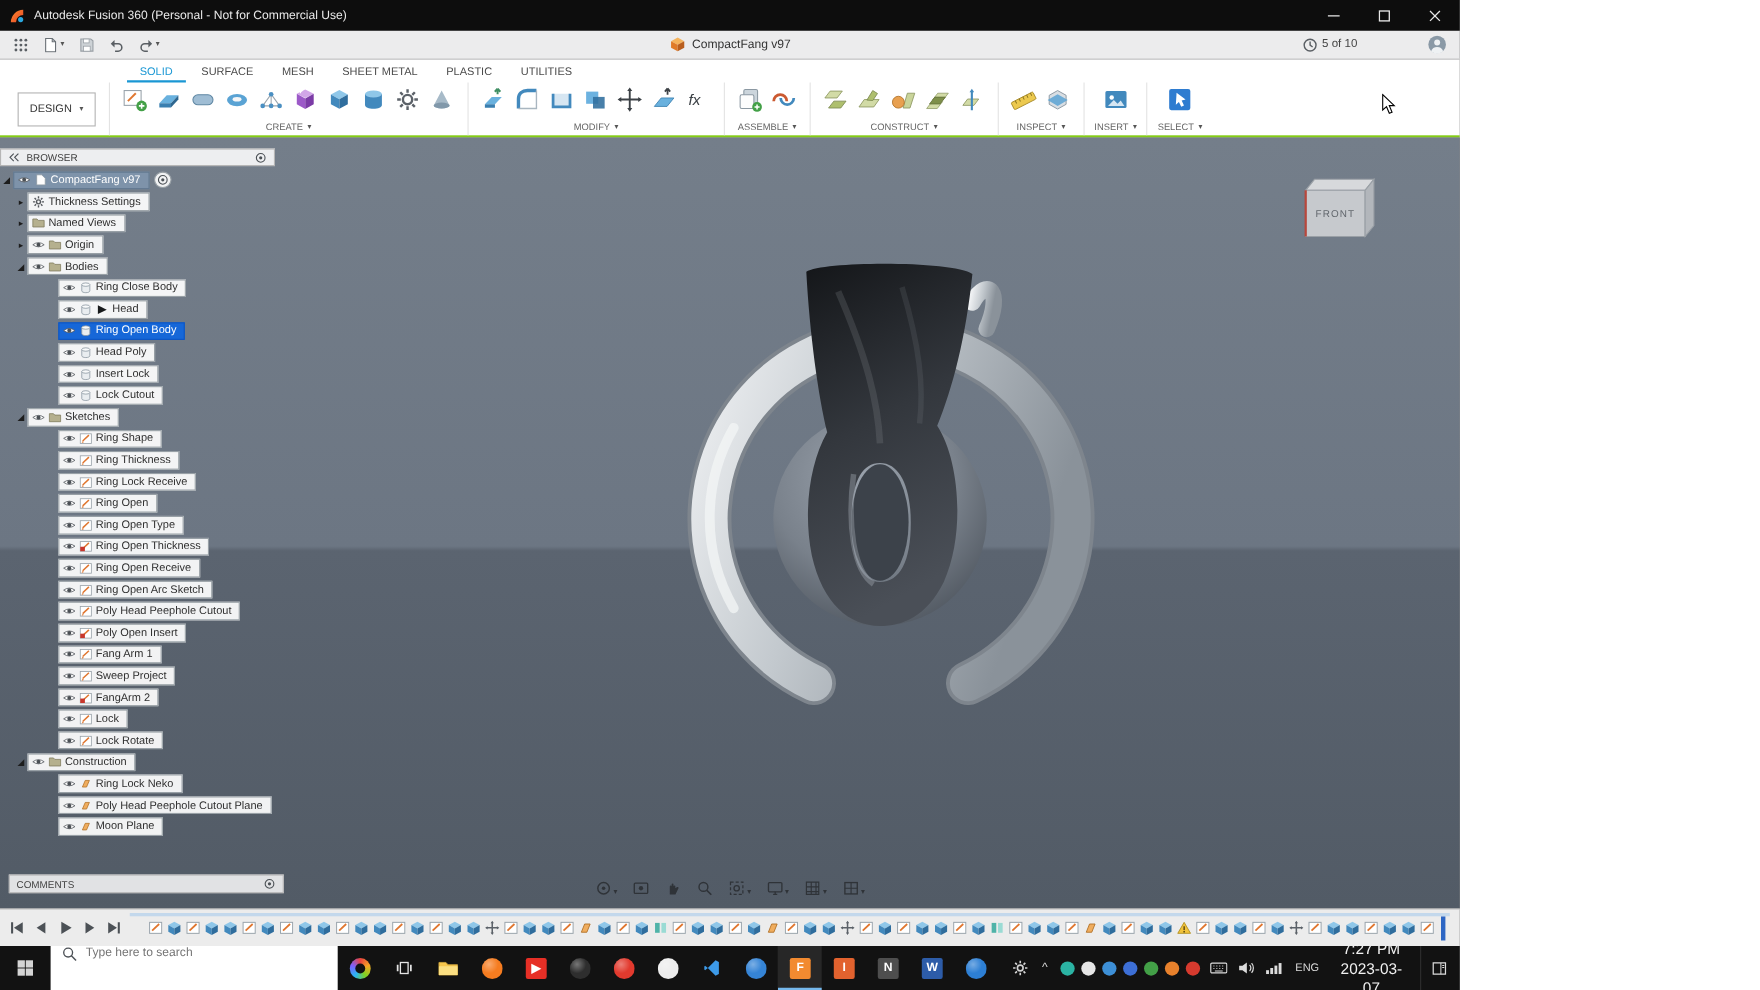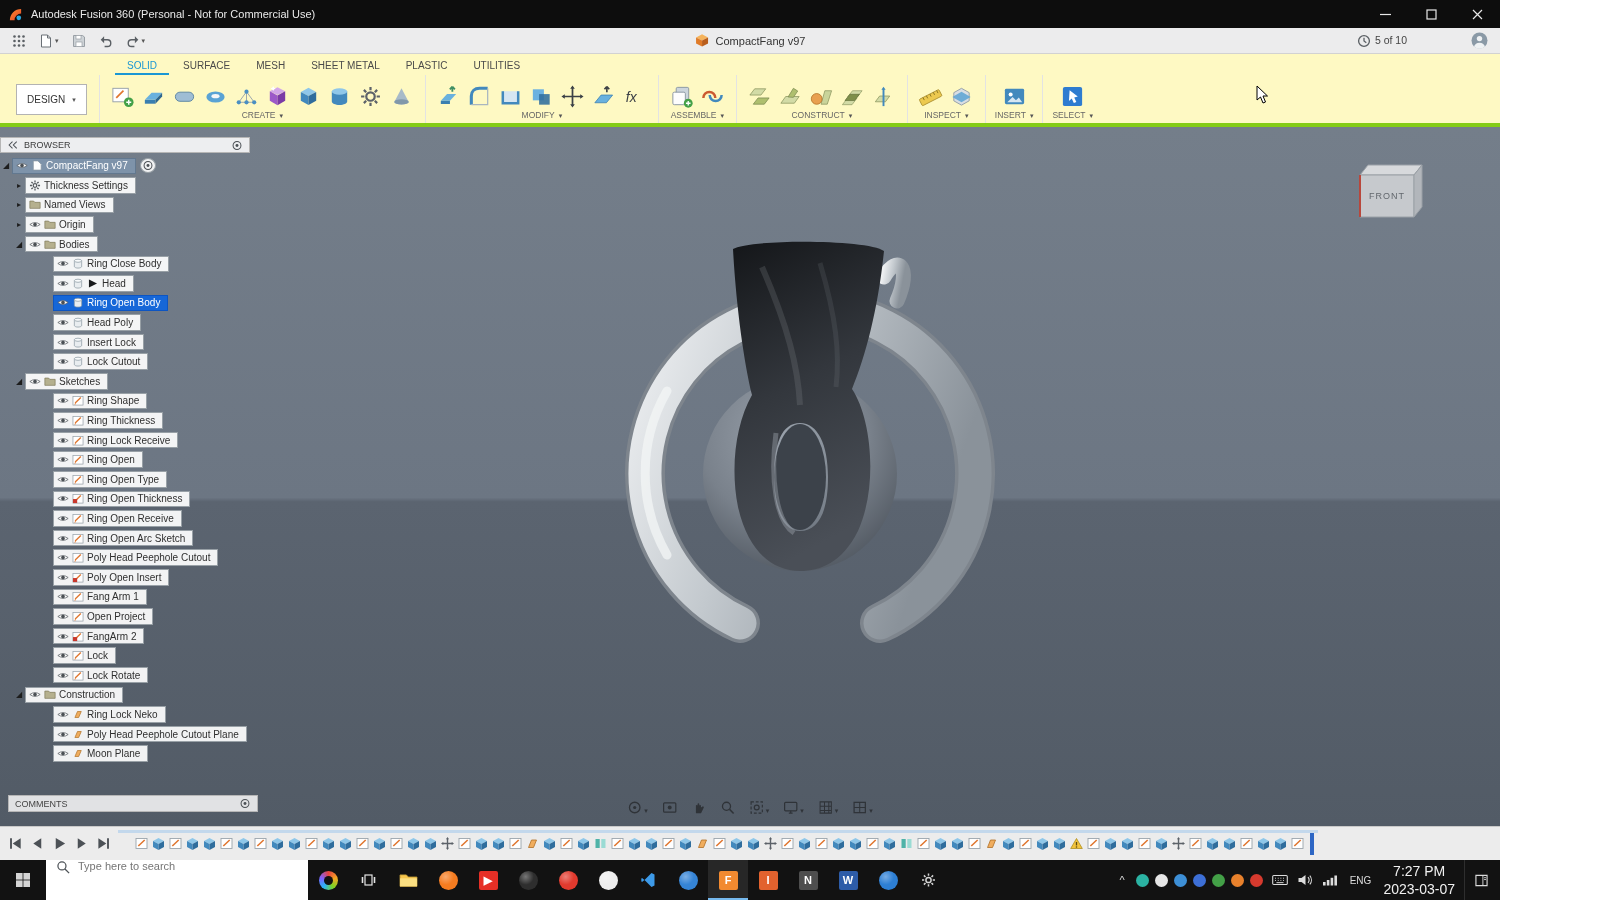--- a/index.html
+++ b/index.html
@@ -1,45 +1,45 @@
 <!DOCTYPE html>
 <html><head>
 <meta charset="utf-8">
 <style>
   *{margin:0;padding:0;box-sizing:border-box;user-select:none}
   html,body{width:1600px;height:900px;overflow:hidden;font-family:"Liberation Sans",sans-serif}
-  .app{width:1500px;height:900px;display:flex;flex-direction:column;background:#555;position:relative}
+  .app{width:1327px;height:900px;display:flex;flex-direction:column;background:#555;position:relative}
   svg{display:block}
   .crt{font-size:7px;color:#555;line-height:1}
   
   .titlebar{height:28px;background:#0d0d0d;color:#e9e9e9;display:flex;align-items:center;gap:8px;padding-left:8px;font-size:11px;flex:none}
   .app-logo svg{width:15px;height:15px}
   .win-controls{margin-left:auto;display:flex;height:100%}
   .win-btn{width:46px;display:flex;align-items:center;justify-content:center}
   .win-btn svg{width:11px;height:11px}
   
   .docbar{height:26px;background:#ececed;border-bottom:1px solid #d2d2d2;display:flex;align-items:center;padding:0 12px;position:relative;flex:none}
   .qat{display:flex;align-items:center;gap:13px}
   .qbtn{display:flex;align-items:center;gap:2px}
   .qi svg{width:14px;height:14px}
   .doc-tab{position:absolute;left:50%;transform:translateX(-50%);display:flex;align-items:center;gap:6px;font-size:11px;color:#333}
   .doc-tab .qi svg{width:15px;height:15px}
   .doc-right{margin-left:auto;display:flex;align-items:center;gap:16px;font-size:10.5px;color:#444}
   .job{display:flex;gap:4px}
   .avatar svg{width:17px;height:17px}
   
-  .ribbon{background:#fef9c3;border-bottom:4px solid #84cc16;flex:none}
+  .ribbon{background:#ffffff;border-bottom:2px solid #84cc16;flex:none}
   .rtabs{display:flex;padding-left:115px;height:21px;align-items:flex-end;gap:2px}
   .rtab{font-size:10px;color:#4a4a4a;padding:3px 12px 4px}
   .rtab.active{color:#1a97d4;box-shadow:inset 0 -2px 0 #1a97d4}
   .rtools{display:flex;height:48px;align-items:stretch}
   .design-btn{align-self:center;margin:0 12px 0 16px;border:1px solid #b3b3b3;background:#fff;font-size:10px;color:#333;padding:9px 10px;display:flex;gap:7px;align-items:center;flex:none}
   .rgroups{display:flex}
   .rgroup{display:flex;flex-direction:column;align-items:center;padding:1px 9px 0;border-left:1px solid #e3e3e3}
-  .rg-icons{display:flex;align-items:flex-end;gap:3px;flex:1}
+  .rg-icons{display:flex;align-items:flex-start;gap:3px;flex:1}
   .ric{width:28px;height:28px;display:flex;align-items:center;justify-content:center}
   .ric svg{width:25px;height:25px}
   .rg-label{font-size:8.5px;color:#666;display:flex;gap:4px;align-items:center;padding-bottom:3px}
   
   .main{flex:1;position:relative;overflow:hidden;background:linear-gradient(180deg,#747e8a 0%,#6c7683 53%,#5b6470 53.6%,#525b66 100%)}
   .model{position:absolute;left:0;top:0}
   .viewcube{position:absolute;right:64px;top:26px}
   
   .browser{position:absolute;left:0;top:10px;font-size:10px;color:#2f2f2f}
   .browser-header{width:250px;height:16px;background:rgba(243,244,245,.95);border:1px solid #b6b6b6;display:flex;align-items:center;gap:6px;padding:0 6px;font-size:9px;color:#3c3c3c}
@@ -1002,21 +1002,21 @@
                   <circle cx="7" cy="5" r="2.1" fill="#4a4f54"></circle>
                 </svg>
               </span>
               <span class="tic">
                 <svg xmlns="http://www.w3.org/2000/svg" viewBox="0 0 13 12">
                   <rect x="1" y="1.5" width="11" height="9.5" fill="#fff" stroke="#97a0a8" stroke-width=".8"></rect>
                   <path d="M3.4 8.6 9.6 2.8" stroke="#e0762f" stroke-width="1.5"></path>
                   <path d="M3.4 8.6l-1 2.1 2.2-.8z" fill="#e0762f"></path>
                 </svg>
               </span>
-              <span class="tlabel">Open Project</span>
+              <span class="tlabel">Sweep Project</span>
             </span>
           </div>
           <div class="trow lv2">
             <span class="exp"></span>
             <span class="pill">
               <span class="tic">
                 <svg xmlns="http://www.w3.org/2000/svg" viewBox="0 0 14 10">
                   <path d="M1 5Q7 .6 13 5 7 9.4 1 5Z" fill="#fdfdfd" stroke="#5a5f64" stroke-width=".9"></path>
                   <circle cx="7" cy="5" r="2.1" fill="#4a4f54"></circle>
                 </svg>

